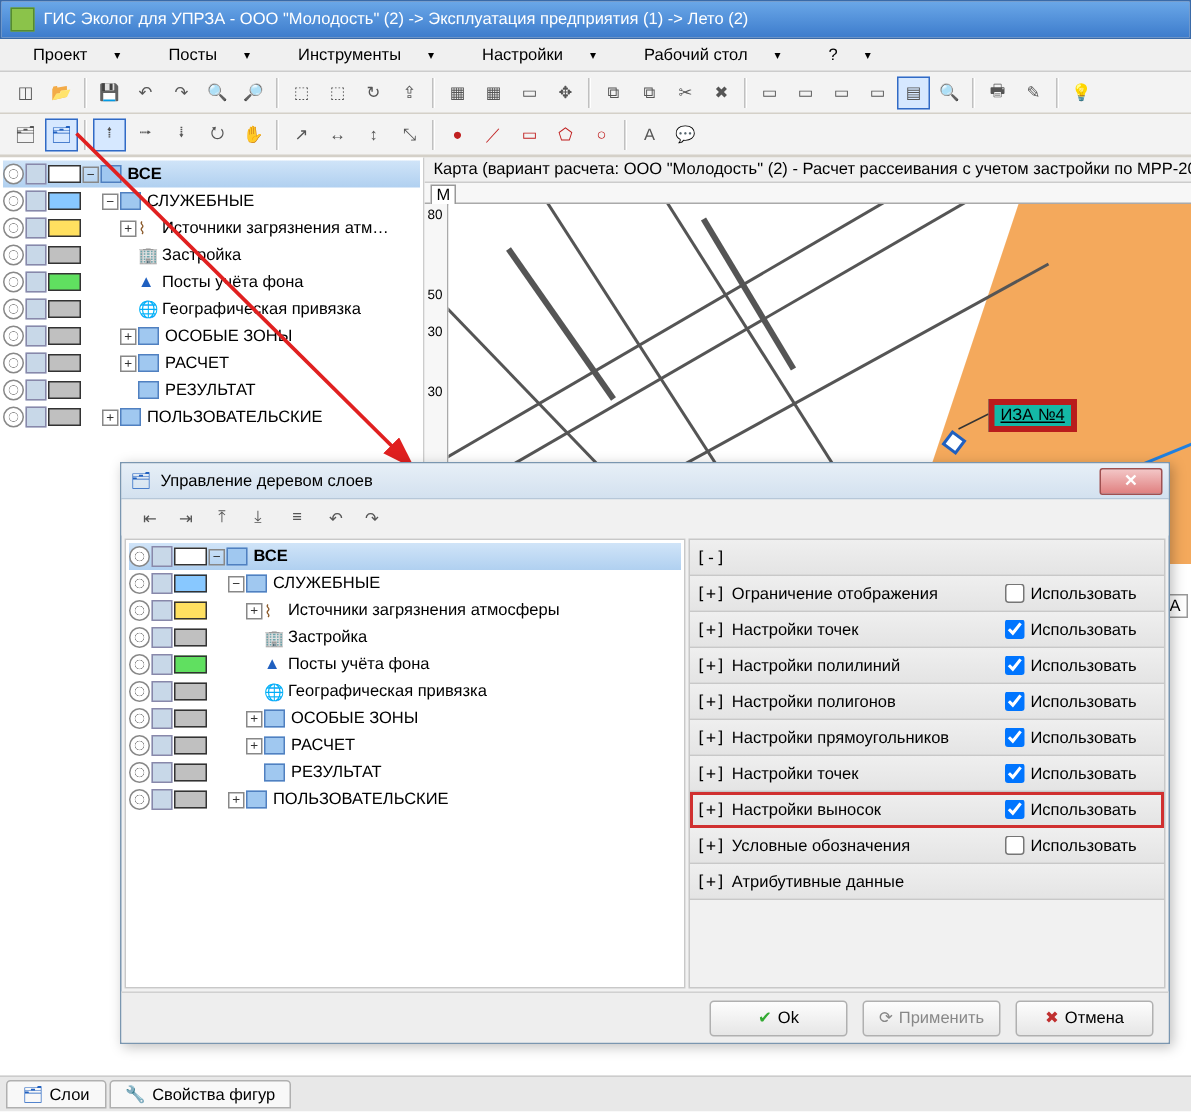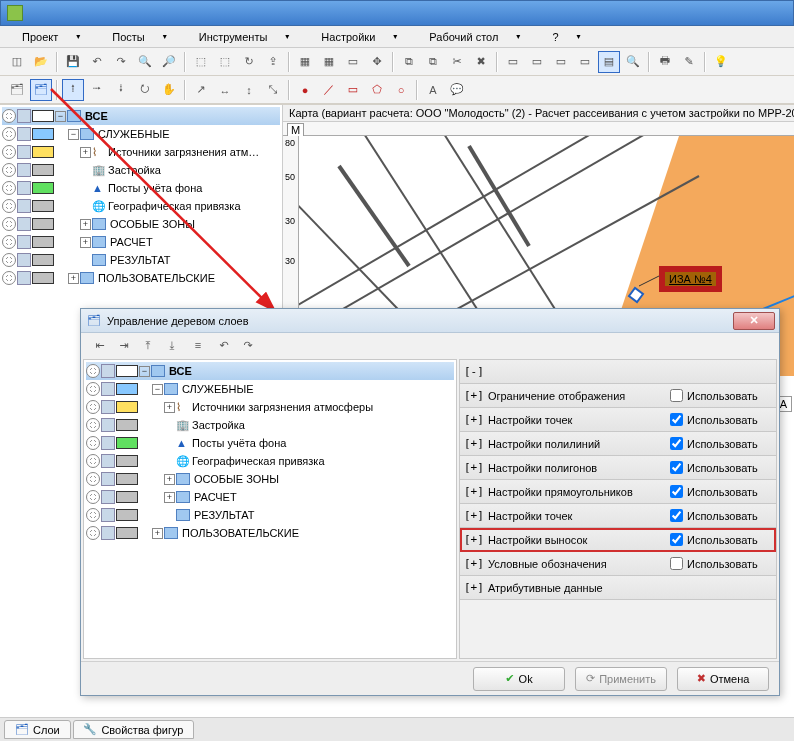--- a/index.html
+++ b/index.html
@@ -44,27 +44,28 @@
 .dlg-body{flex:1;display:flex;overflow:hidden;}
 .dlg-left{flex:1;border:1px solid #c8c8c8;margin:2px;background:#fff;overflow:hidden;}
 .dlg-right{width:318px;border:1px solid #c8c8c8;margin:2px 2px 2px 0;background:#f1f1f1;overflow:auto;}
 .accrow{height:24px;border-bottom:1px solid #c8c8c8;background:linear-gradient(#efefef,#e4e4e4);display:flex;align-items:center;gap:4px;padding:0 4px;}
 .accrow .lbl{flex:1;}
 .accrow.hl{outline:2px solid #d03030;outline-offset:-2px;}
 .chk{width:13px;height:13px;}
 .dlg-btns{height:34px;display:flex;align-items:center;justify-content:flex-end;gap:10px;padding-right:10px;border-top:1px solid #d0d0d0;background:#eee;}
 .dlg-btns button{width:92px;height:24px;border:1px solid #b0b0b0;background:linear-gradient(#fdfdfd,#e6e6e6);border-radius:3px;display:flex;align-items:center;justify-content:center;gap:4px;}
 .arrow{position:absolute;pointer-events:none;}
-.iza-label{position:absolute;background:#a16207;border:6px solid #b91c1c;padding:1px 4px;font-size:10px;}
+.iza-label{position:absolute;background:#14b8a6;border:4px solid #b91c1c;padding:1px 4px;font-size:10px;}
 </style>
 </head>
 <body>
 
 <div class="titlebar">
   <div class="app-icon"></div>
+  <span>ГИС Эколог для УПРЗА - ООО "Молодость" (2) -&gt; Эксплуатация предприятия (1) -&gt; Лето (2)</span>
 </div>
 
 <div class="menubar">
   <span>
       <span>Проект</span>
       <span class="dd">▾</span>
     </span>
   <span>
       <span>Посты</span>
       <span class="dd">▾</span>
@@ -243,21 +244,21 @@
   </div>
 
   <div class="mapwrap">
     <div class="maptitle">Карта (вариант расчета: ООО "Молодость" (2) - Расчет рассеивания с учетом застройки по МРР-20</div>
     <div class="ruler-top">
       <span style="position:absolute;left:4px;top:1px;background:#fff;border:1px solid #999;padding:0 3px">М</span>
     </div>
     <div style="flex:1;display:flex;position:relative;">
       <div class="ruler-left">
         <span style="position:absolute;top:2px;left:2px;font-size:9px">80</span>
-        <span style="position:absolute;top:36px;left:2px;font-size:9px">50</span>
+        <span style="position:absolute;top:55px;left:2px;font-size:9px">50</span>
         <span style="position:absolute;top:80px;left:2px;font-size:9px">30</span>
         <span style="position:absolute;top:120px;left:2px;font-size:9px">30</span>
         <span style="position:absolute;top:160px;left:18px;font-size:9px">20</span>
       </div>
       <div class="mapcanvas">
         <svg width="520" height="560">
 
           <polygon points="520,0 520,240 300,240 380,0" fill="#f29a40" fill-opacity="0.85" stroke="#3a6" stroke-width="0"></polygon>
           <polyline points="300,240 520,150" stroke="#2080e0" stroke-width="2" fill="none"></polyline>
 

